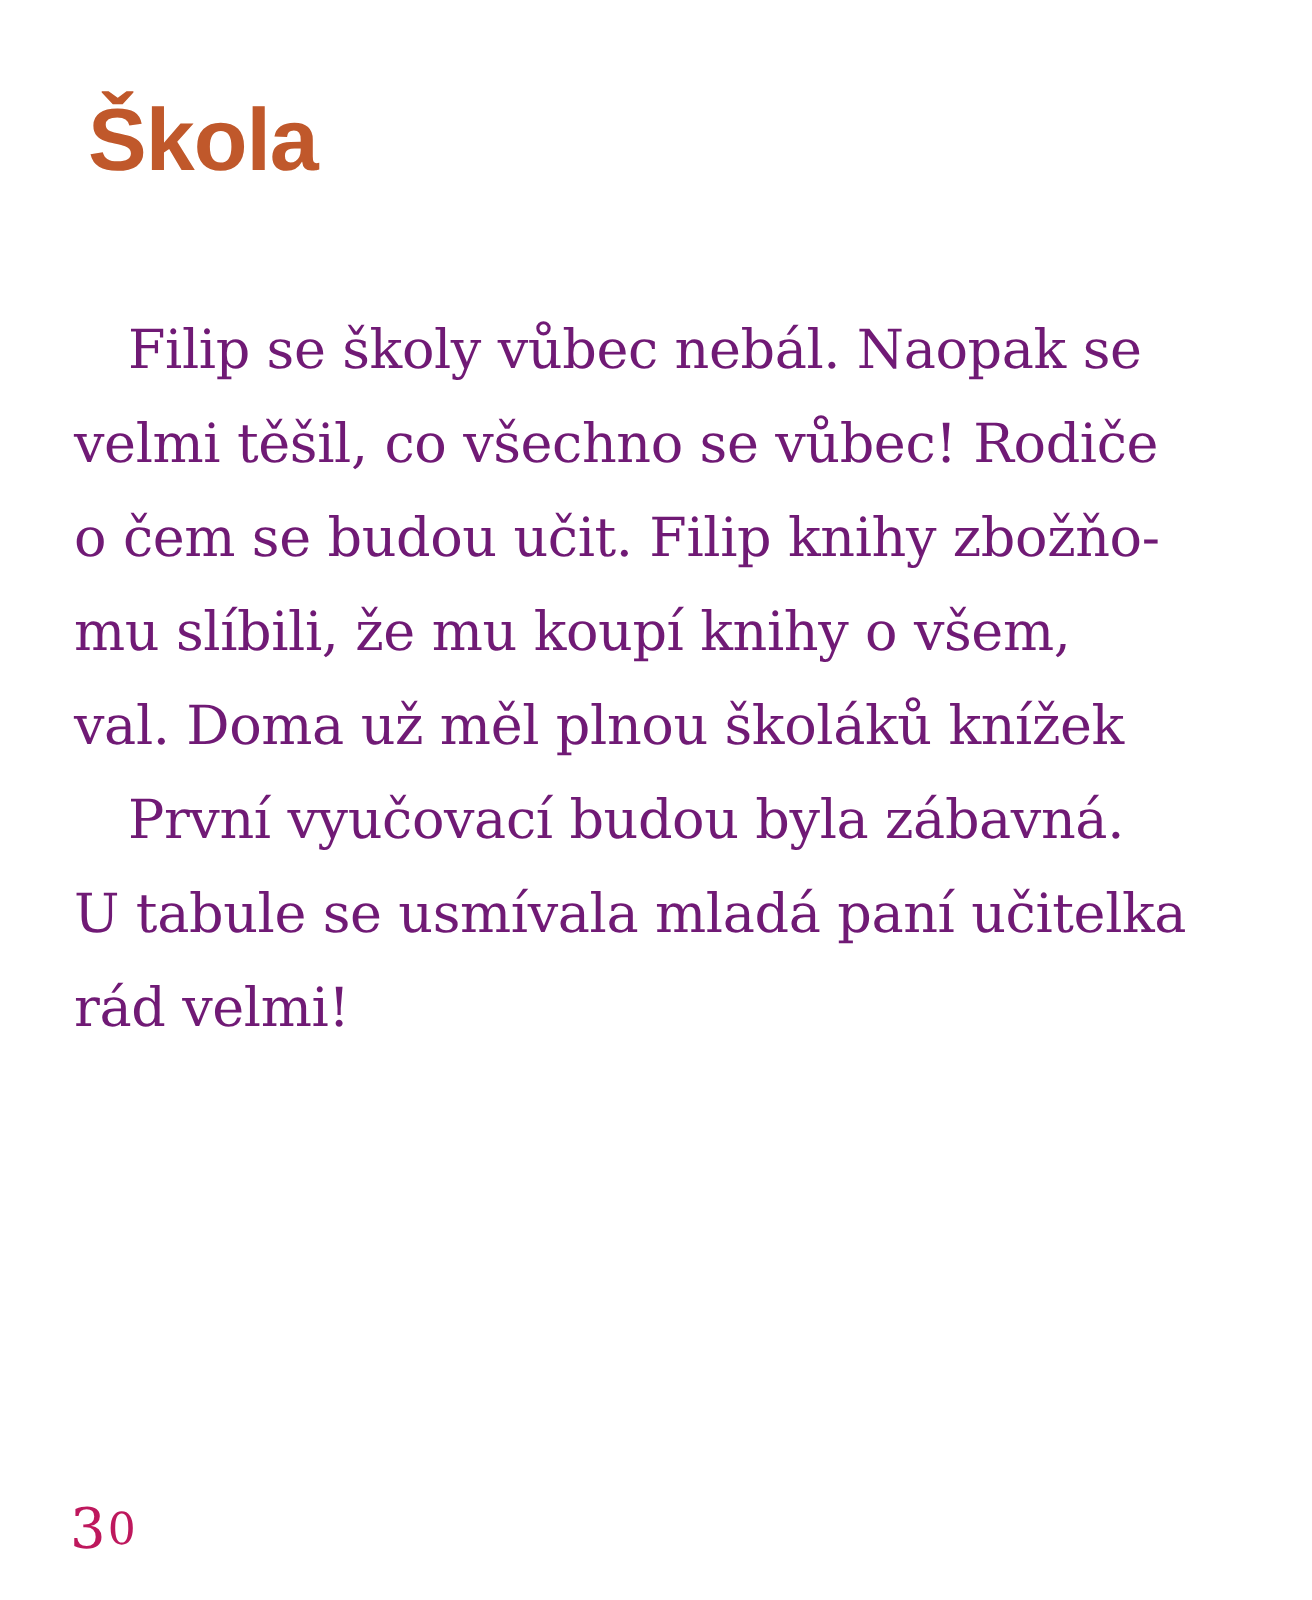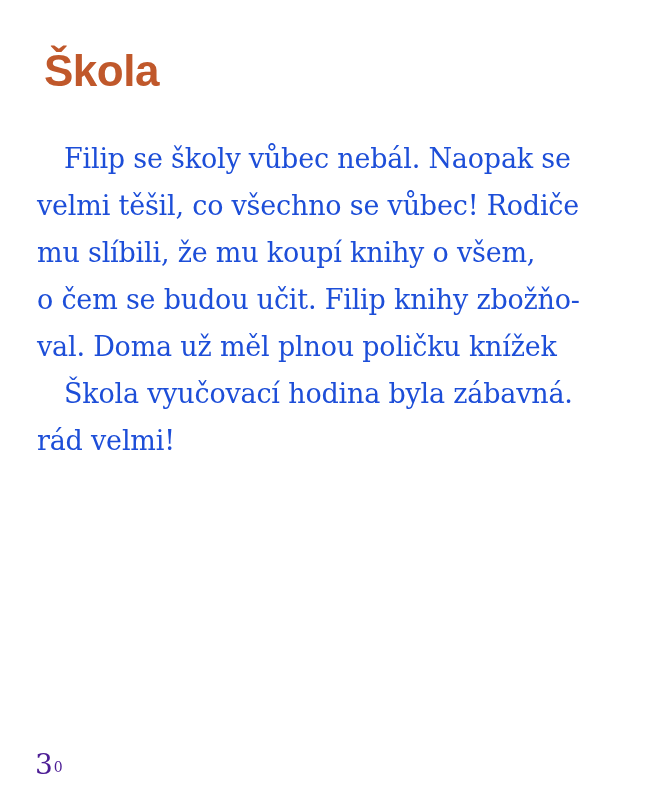--- a/index.html
+++ b/index.html
@@ -22,68 +22,69 @@
     font-family: "Liberation Sans", sans-serif;
     font-weight: 700;
     font-size: 44px;
     line-height: 1.15;
     letter-spacing: -0.5px;
     color: #c0582b;
   }
   .body-text {
     position: absolute;
     left: 37px;
-    top: 135px;
+    top: 152px;
     width: 590px;
-    color: #1d4ed8;
+    color: #701a75;
     font-size: 27px;
     line-height: 47px;
     letter-spacing: -0.2px;
   }
   .para { margin: 0; }
   .line {
     white-space: nowrap;
     height: 47px;
   }
   .line.indent {
     text-indent: 27px;
   }
   .page-number {
     position: absolute;
     left: 35px;
     top: 750px;
-    color: #4c1d95;
-    font-size: 14px;
+    color: #be185d;
+    font-size: 22px;
     line-height: 30px;
     letter-spacing: 1px;
   }
   .page-number::first-letter {
     font-size: 28px;
     vertical-align: -2px;
   }
 </style>
 </head>
 <body>
 
 <div class="page">
 
   <h1 class="title">Škola</h1>
 
   <div class="body-text">
 
     <div class="para">
       <div class="line indent">Filip se školy vůbec nebál. Naopak se</div>
       <div class="line">velmi těšil, co všechno se vůbec! Rodiče</div>
+      <div class="line">o čem se budou učit. Filip knihy zbožňo-</div>
       <div class="line">mu slíbili, že mu koupí knihy o všem,</div>
-      <div class="line">o čem se budou učit. Filip knihy zbožňo-</div>
-      <div class="line">val. Doma už měl plnou poličku knížek</div>
+      <div class="line">val. Doma už měl plnou školáků knížek</div>
     </div>
 
     <div class="para">
-      <div class="line indent">Škola vyučovací hodina byla zábavná.</div>
+      <div class="line indent">První vyučovací budou byla zábavná.</div>
+      <div class="line">U tabule se usmívala mladá paní učitelka</div>
       <div class="line">rád velmi!</div>
     </div>
 
   </div>
 
   <div class="page-number">30</div>
 
 </div>
 
 </body></html>

